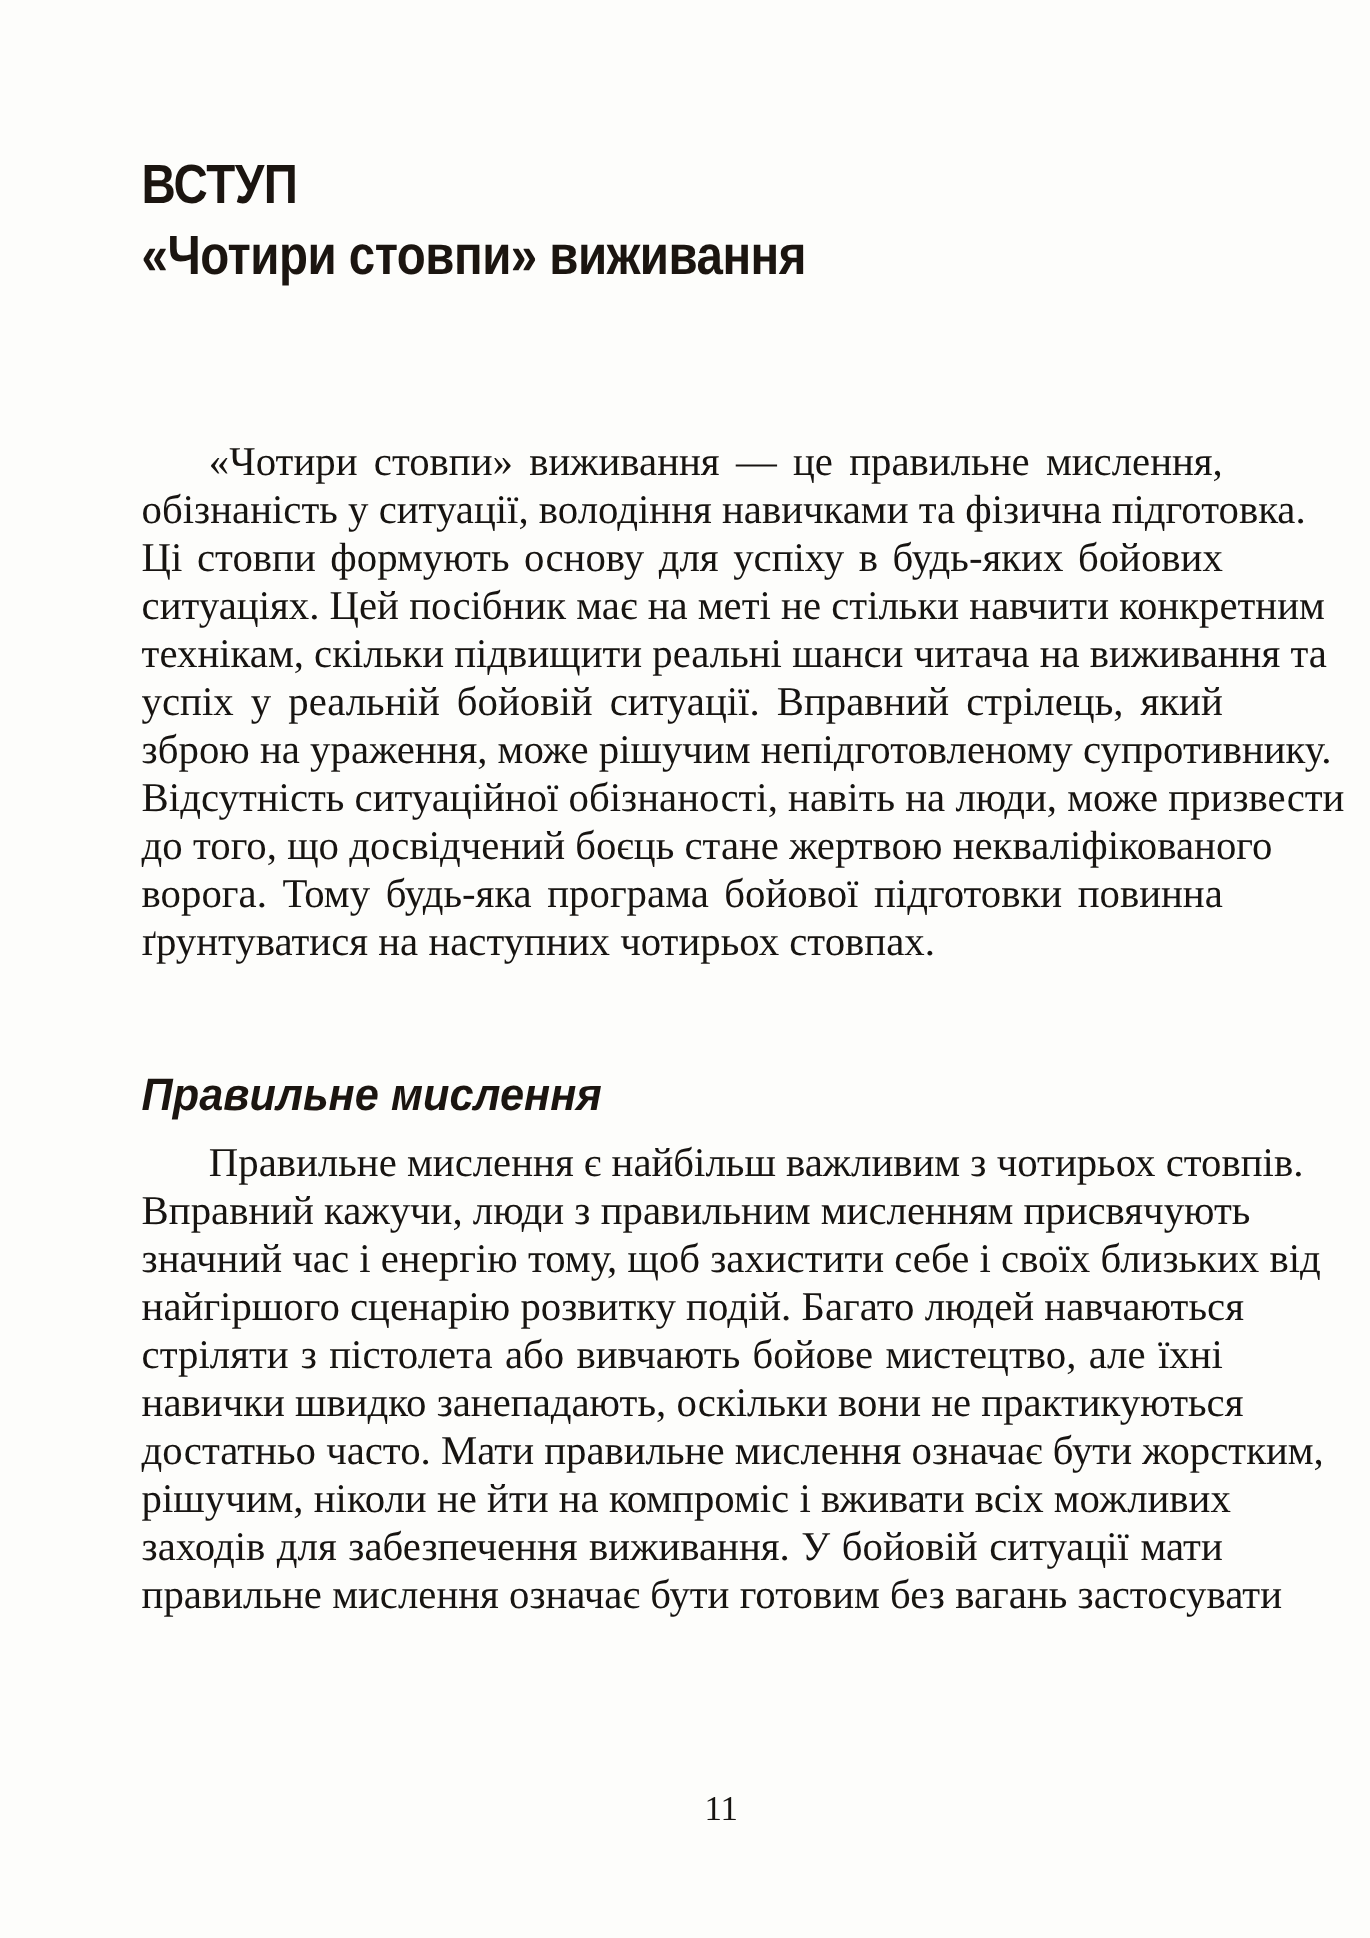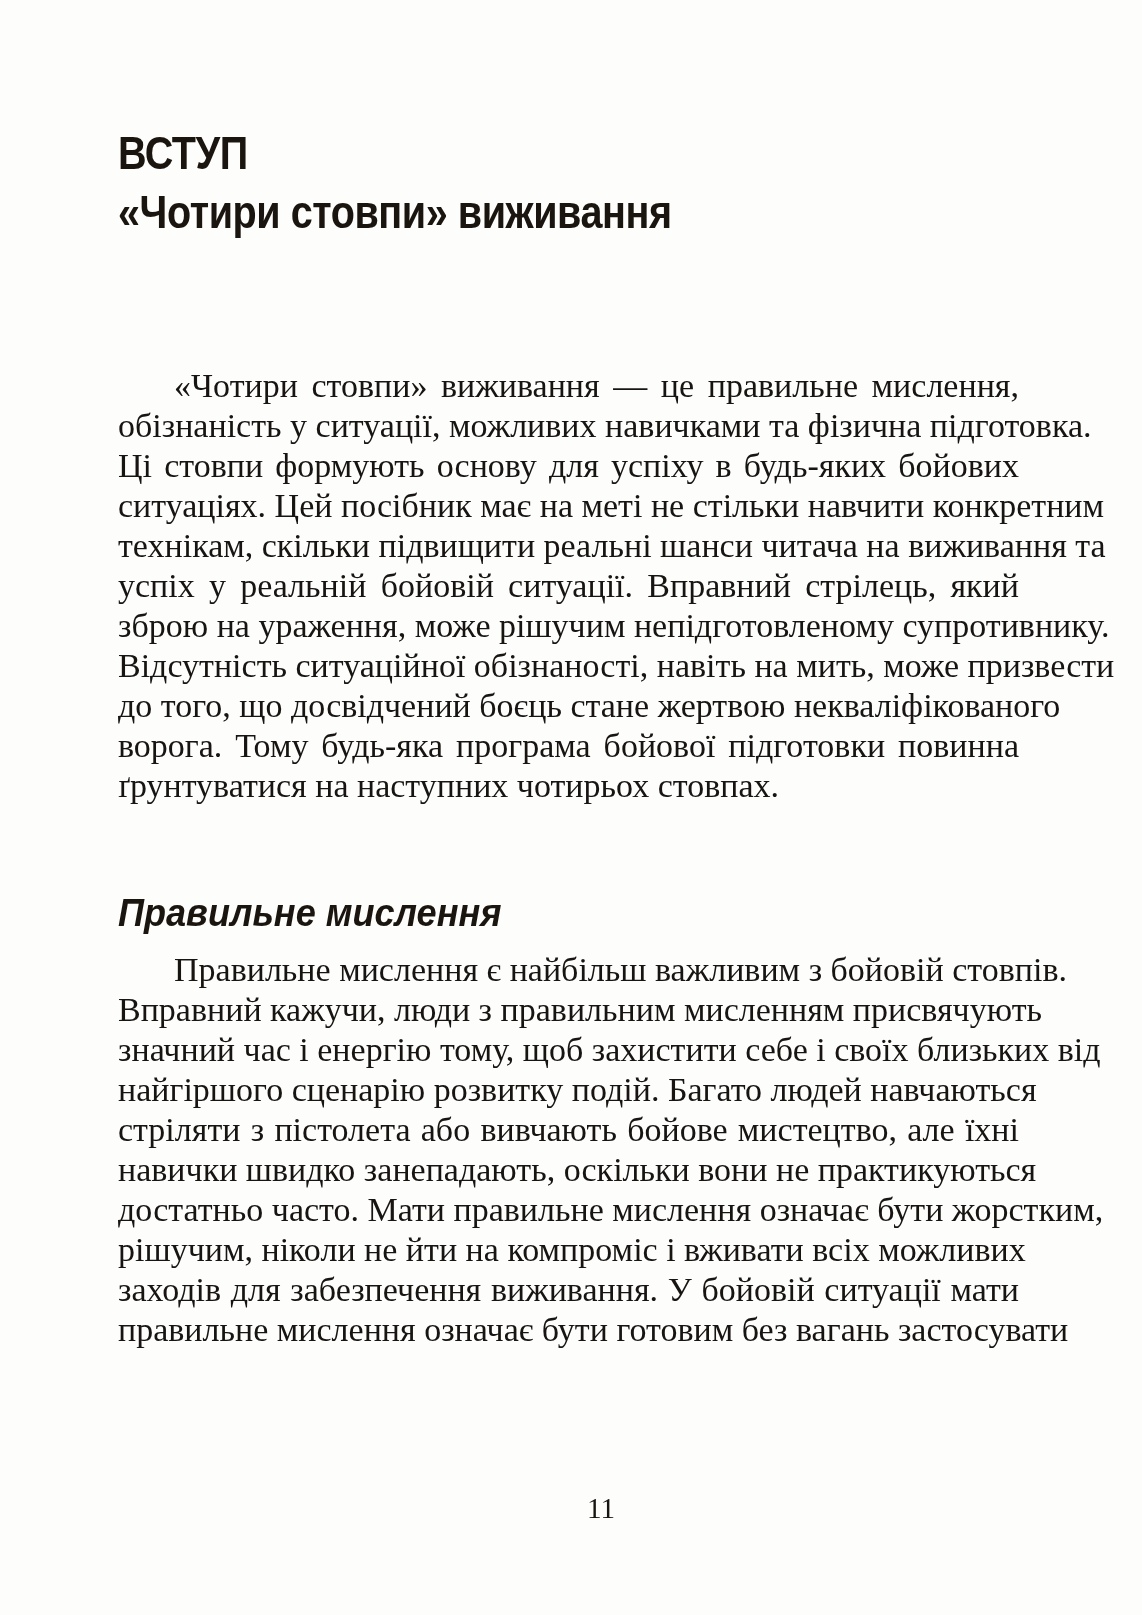--- a/index.html
+++ b/index.html
@@ -75,36 +75,36 @@
 <div class="page">
   <div class="content">
 
     <h1 class="chapter-title">
       <div>ВСТУП</div>
       <div>«Чотири стовпи» виживання</div>
     </h1>
 
     <div class="para para-1">
       <div class="body-line first">«Чотири стовпи» виживання — це правильне мислення,</div>
-      <div class="body-line">обізнаність у ситуації, можливих навичками та фізична підготовка.</div>
+      <div class="body-line">обізнаність у ситуації, володіння навичками та фізична підготовка.</div>
       <div class="body-line">Ці стовпи формують основу для успіху в будь-яких бойових</div>
       <div class="body-line">ситуаціях. Цей посібник має на меті не стільки навчити конкретним</div>
       <div class="body-line">технікам, скільки підвищити реальні шанси читача на виживання та</div>
       <div class="body-line">успіх у реальній бойовій ситуації. Вправний стрілець, який</div>
       <div class="body-line">зброю на ураження, може рішучим непідготовленому супротивнику.</div>
-      <div class="body-line">Відсутність ситуаційної обізнаності, навіть на мить, може призвести</div>
+      <div class="body-line">Відсутність ситуаційної обізнаності, навіть на люди, може призвести</div>
       <div class="body-line">до того, що досвідчений боєць стане жертвою некваліфікованого</div>
       <div class="body-line">ворога. Тому будь-яка програма бойової підготовки повинна</div>
       <div class="body-line end">ґрунтуватися на наступних чотирьох стовпах.</div>
     </div>
 
     <h2 class="section-heading">Правильне мислення</h2>
 
     <div class="para para-2">
-      <div class="body-line first">Правильне мислення є найбільш важливим з бойовій стовпів.</div>
+      <div class="body-line first">Правильне мислення є найбільш важливим з чотирьох стовпів.</div>
       <div class="body-line">Вправний кажучи, люди з правильним мисленням присвячують</div>
       <div class="body-line">значний час і енергію тому, щоб захистити себе і своїх близьких від</div>
       <div class="body-line">найгіршого сценарію розвитку подій. Багато людей навчаються</div>
       <div class="body-line">стріляти з пістолета або вивчають бойове мистецтво, але їхні</div>
       <div class="body-line">навички швидко занепадають, оскільки вони не практикуються</div>
       <div class="body-line">достатньо часто. Мати правильне мислення означає бути жорстким,</div>
       <div class="body-line">рішучим, ніколи не йти на компроміс і вживати всіх можливих</div>
       <div class="body-line">заходів для забезпечення виживання. У бойовій ситуації мати</div>
       <div class="body-line">правильне мислення означає бути готовим без вагань застосувати</div>
     </div>

